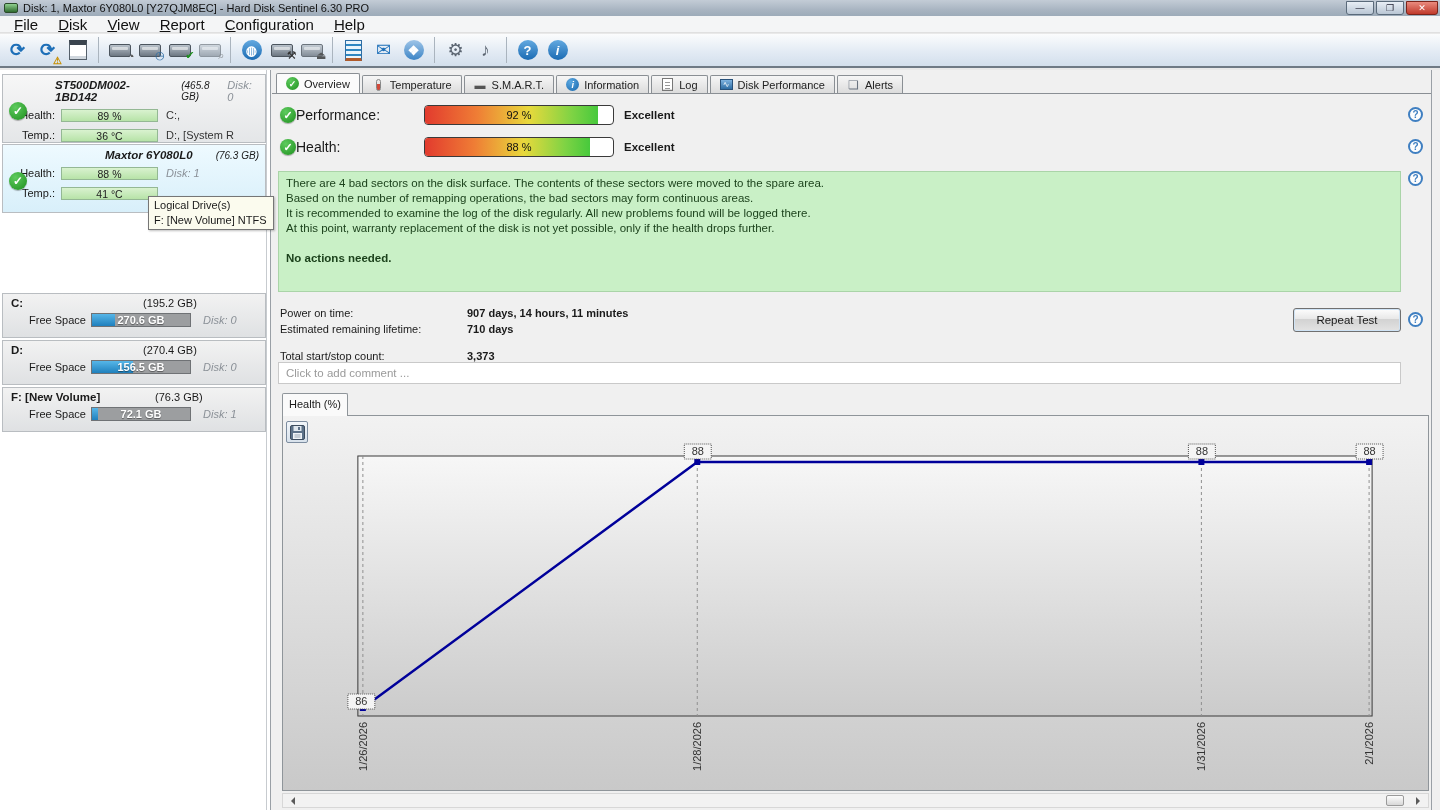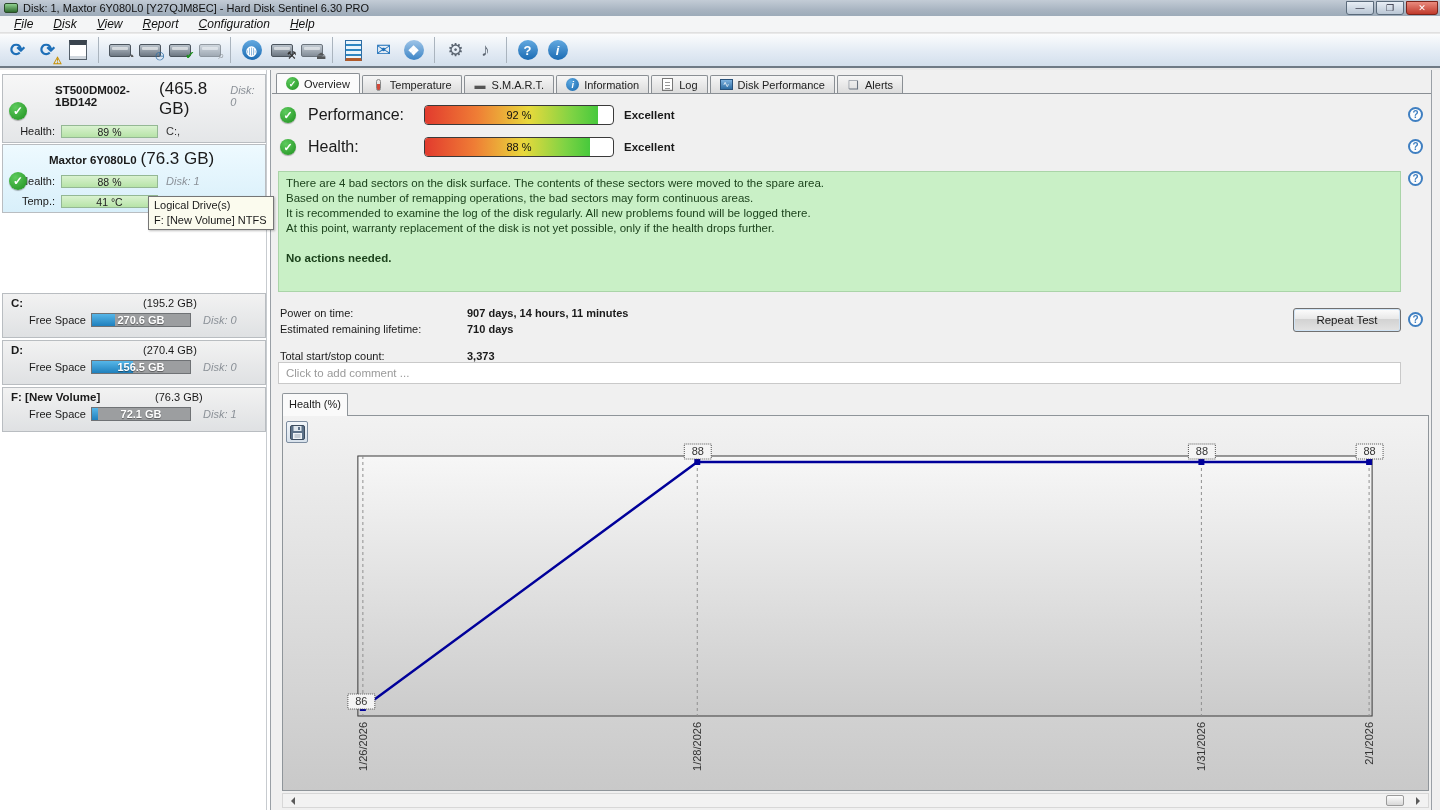--- a/index.html
+++ b/index.html
@@ -11,21 +11,21 @@
     background:linear-gradient(#c3ccd6,#a9b5c2 60%,#9dabb9); display:flex; align-items:center; padding:0 4px; }
   .app-icon { width:14px; height:10px; background:linear-gradient(#8fd08f,#2f6b2f); border:1px solid #2a4a2a; border-radius:2px; margin-right:5px; }
   .title-text { font-size:11px; color:#111; white-space:nowrap; }
   .win-buttons { position:absolute; right:2px; top:1px; display:flex; gap:2px; }
   .win-btn { width:28px; height:14px; border:1px solid #5a6a7a; border-radius:0 0 3px 3px;
     background:linear-gradient(#e8eef5,#b9c6d4); font-size:9px; line-height:12px; text-align:center; color:#223; }
   .win-btn.close { width:32px; background:linear-gradient(#e98b7e,#c0392b); color:#fff; border-color:#7a241a; }
 
   
   .menubar { position:absolute; left:0; top:16px; width:1440px; height:17px; background:#f4f5f6; display:flex; align-items:center; padding-left:4px; border-bottom:1px solid #e0e0e0;}
-  .menu-item { display:inline-block; padding:1px 10px; font-size:12px; color:#111;font-style:italic; }
+  .menu-item { display:inline-block; padding:1px 10px; font-size:15px; color:#111; }
   .menu-item::first-letter { text-decoration:underline; }
 
   
   .toolbar { position:absolute; left:0; top:34px; width:1440px; height:34px;
     background:linear-gradient(#fbfcfd,#e3ebf4 55%,#d3dfec); border-bottom:2px solid #6f7a85; display:flex; align-items:center; padding-left:4px; gap:3px; }
   .tb-sep { width:1px; height:26px; background:#aab4be; margin:0 4px; }
   .tbicon { width:27px; height:27px; display:flex; align-items:center; justify-content:center; font-size:18px; position:relative; color:#1d6fb8; }
   .tbicon .badge { position:absolute; right:-1px; bottom:-2px; font-size:10px; }
   .hdd { width:22px; height:13px; border-radius:2px; background:linear-gradient(#b9c2cb,#6d7782); border:1px solid #4c555e; position:relative; }
   .hdd::after { content:""; position:absolute; left:2px; top:2px; right:2px; height:3px; background:rgba(255,255,255,.55); border-radius:1px; }
@@ -38,22 +38,22 @@
   
   .content { position:absolute; left:0; top:70px; width:1440px; bottom:0; background:#f0f0f0; }
 
   
   .sidebar { position:absolute; left:0; top:0; width:271px; bottom:0; background:#fff; border-right:1px solid #9aa0a6; }
   .sidebar::after { content:""; position:absolute; right:3px; top:0; bottom:0; width:1px; background:#c7cbcf; }
   .disk-panel { position:absolute; left:2px; width:264px; height:69px; border:1px solid #b9bdc1;
     background:linear-gradient(#f7f7f7,#e4e6e8); }
   .disk-panel.selected { background:linear-gradient(#eefaff,#d8effa); }
   .dp-header { display:flex; padding:4px 6px 2px 52px; align-items:baseline; }
-  .dp-name { font-weight:bold; font-size:11.5px; }
-  .dp-size { margin-left:4px; font-size:17px; }
+  .dp-name { font-weight:bold; font-size:11.5px;font-style:italic; }
+  .dp-size { margin-left:16px; font-size:10px;font-style:italic; }
   .dp-disk { margin-left:auto; font-style:italic; color:#8a9097; }
   .dp-row { display:flex; align-items:center; height:20px; padding-left:6px; }
   .dp-label { width:52px; text-align:right; padding-right:6px; }
   .mini-bar { width:97px; height:13px; border:1px solid #94b894; background:linear-gradient(#d9f2cf,#b7e3a8); text-align:center; font-size:10.5px; line-height:12px; color:#222; }
   .dp-note { margin-left:8px; color:#333; white-space:nowrap; overflow:hidden; }
   .dp-note.disk-italic { font-style:italic; color:#8a9097; }
   .check-circle { position:absolute; left:6px; top:27px; width:18px; height:18px; border-radius:50%;
     background:radial-gradient(circle at 35% 30%, #5ecb5e, #1e8f1e); color:#fff; font-size:12px; font-weight:bold; text-align:center; line-height:18px; box-shadow:0 1px 1px rgba(0,0,0,.3); }
 
   .tooltip { position:absolute; left:148px; top:126px; width:126px; height:34px; background:#fbfbee; border:1px solid #767676; padding:1px 5px; z-index:50; font-size:11px; line-height:15px; box-shadow:1px 1px 2px rgba(0,0,0,.25); }
@@ -81,21 +81,21 @@
   .icon-thermo { width:5px; height:12px; border-radius:3px; background:linear-gradient(#e8e8e8 40%,#d24a3a 40%); border:1px solid #888; }
   .icon-dash { color:#555; font-weight:bold; }
   .icon-info { border-radius:50%; background:radial-gradient(circle at 35% 30%,#5aa7e0,#1767ad); color:#fff; font-size:9px; font-weight:bold; font-style:italic; }
   .icon-doc { width:11px; height:13px; background:#fff; border:1px solid #777; box-shadow:inset 0 2px 0 #fff, inset 0 -1px 0 #ddd; position:relative; }
   .icon-doc::after{ content:""; position:absolute; left:2px; top:3px; right:2px; height:7px; background:repeating-linear-gradient(#999 0 1px,transparent 1px 3px); }
   .icon-chart { width:13px; height:11px; background:linear-gradient(#7fb3e0,#2e6da4); border:1px solid #28517a; color:#fff; font-size:8px; line-height:10px; text-align:center; }
   .icon-copy { color:#6a7480; font-size:12px; }
 
   .row-flex { position:absolute; left:0; right:0; display:flex; align-items:center; }
   .status-check { width:16px; height:16px; border-radius:50%; background:radial-gradient(circle at 35% 30%,#5ecb5e,#1e8f1e); color:#fff; font-size:11px; font-weight:bold; text-align:center; line-height:16px; margin-left:8px; box-shadow:0 1px 1px rgba(0,0,0,.3); }
-  .metric-label { margin-left:12px; width:110px; font-size:16px; }
+  .metric-label { margin-left:0; width:110px; font-size:14px; }
   .meter { position:absolute; left:152px; width:190px; height:20px; border:1px solid #3a3a3a; border-radius:4px; background:#fff; overflow:hidden; }
   .meter-fill { position:absolute; left:0; top:0; bottom:0; background:linear-gradient(90deg,#e23b2e,#ef7d35 30%,#e8d93c 60%,#7ed344 85%,#47c93c); }
   .meter-text { position:absolute; inset:0; text-align:center; line-height:19px; font-size:11px; color:#111; }
   .rating { position:absolute; left:352px; font-weight:bold; font-size:11.5px; }
 
   .help-icon { position:absolute; right:8px; width:15px; height:15px; border:2px solid #3f7fc1; border-radius:50%; color:#3f7fc1; background:#fdfdfd; font-weight:bold; font-size:10px; text-align:center; line-height:12px; }
 
   .status-box { position:absolute; left:6px; top:101px; width:1123px; height:121px; background:#c9f0c6; border:1px solid #aad4a8; padding:4px 7px; color:#1c421c; font-size:11.5px; line-height:15px; }
   .status-action { font-weight:bold; margin-top:15px; }
 
@@ -222,21 +222,21 @@
         </div>
         <div class="dp-row">
           <span class="dp-label">Temp.:</span>
           <span class="mini-bar">36 °C</span>
           <span class="dp-note">D:,  [System R</span>
         </div>
       </div>
 
       <div class="disk-panel selected" style="top:74px;">
         <div class="check-circle">✓</div>
-        <div class="dp-header" style="padding-left:46px;">
+        <div class="dp-header" style="padding-left:102px;justify-content:space-between;">
           <span class="dp-name">Maxtor 6Y080L0</span>
           <span class="dp-size">(76.3 GB)</span>
         </div>
         <div class="dp-row">
           <span class="dp-label">Health:</span>
           <span class="mini-bar">88 %</span>
           <span class="dp-note disk-italic">Disk: 1</span>
         </div>
         <div class="dp-row">
           <span class="dp-label">Temp.:</span>

